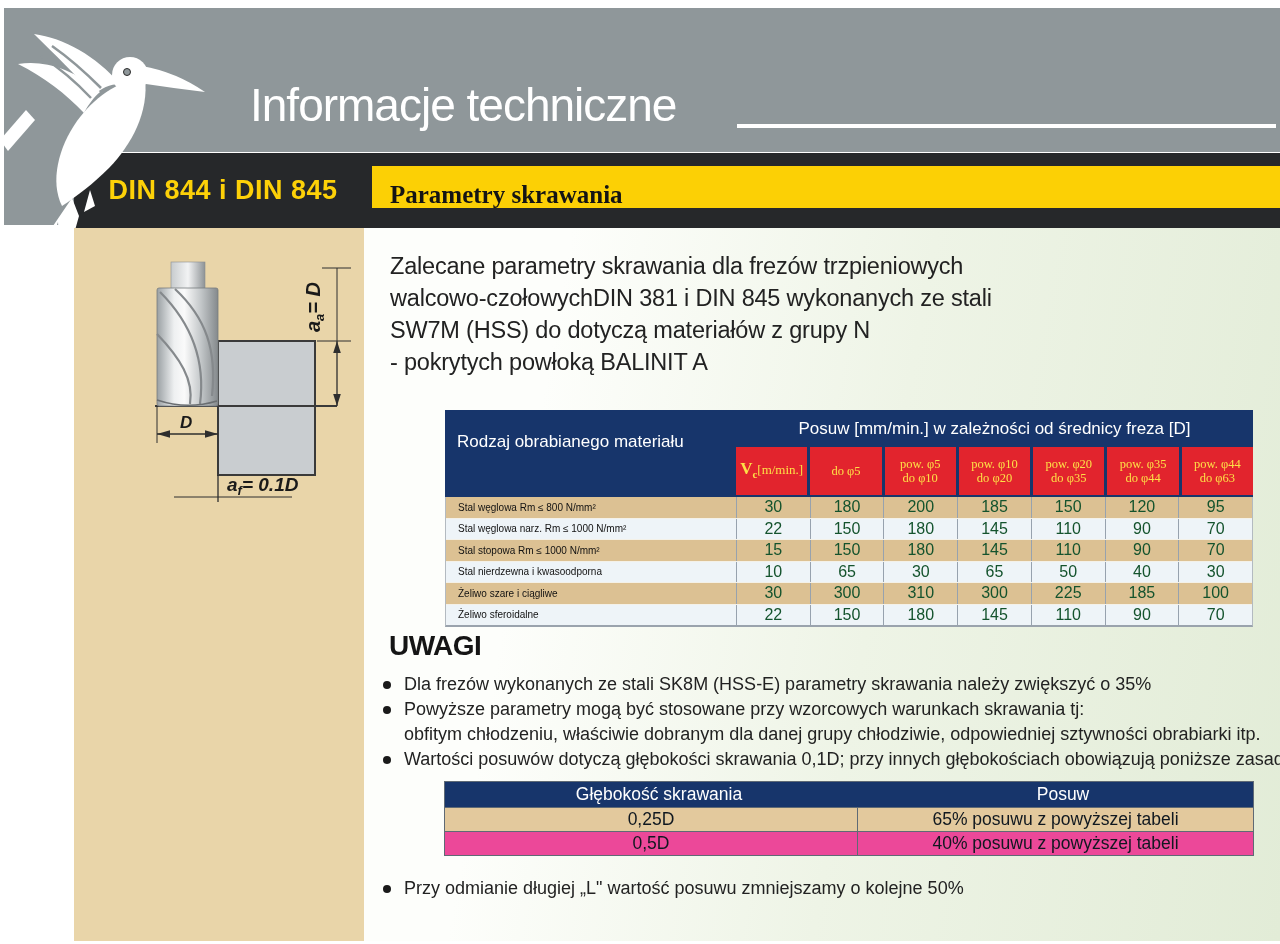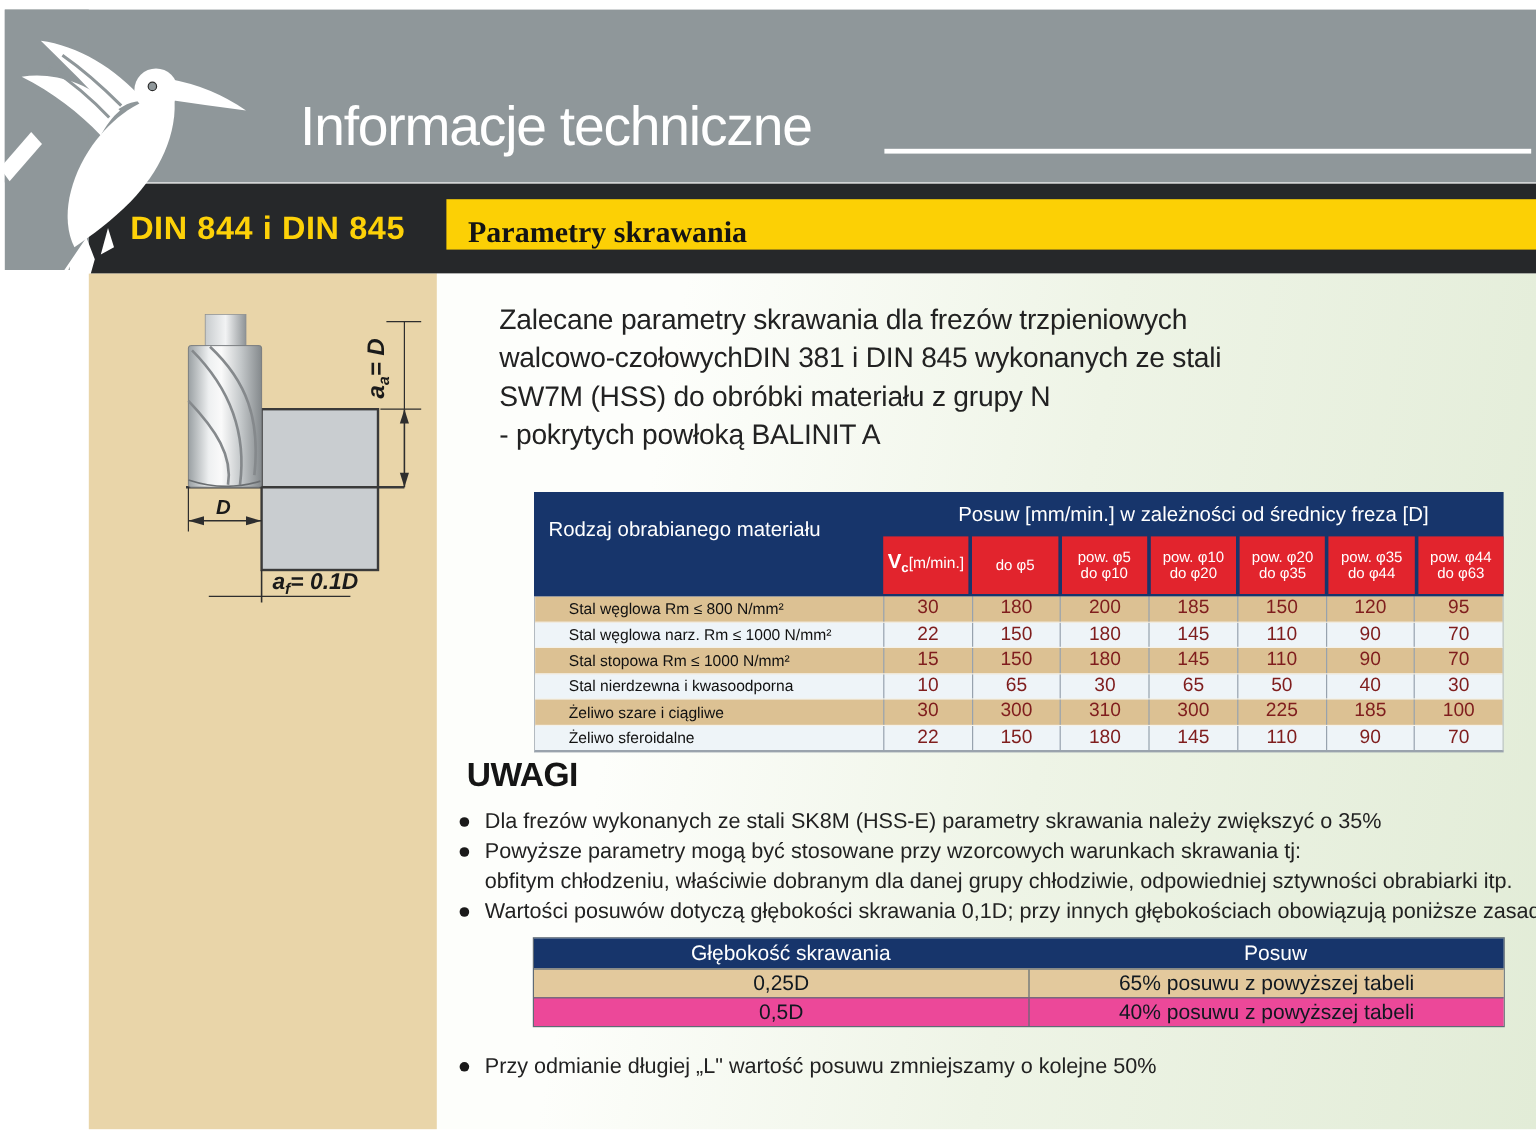--- a/index.html
+++ b/index.html
@@ -21,43 +21,43 @@
   .hummingbird{position:absolute;left:0;top:22px;}
 
   
   .content-bg{position:absolute;left:364px;top:228px;width:916px;height:713px;
               background:linear-gradient(100deg,#fdfefb 20%,#eef4e6 55%,#e2ecd7 100%);}
   .panel-beige{position:absolute;left:74px;top:228px;width:290px;height:713px;background:#e9d5a9;}
   .diagram{position:absolute;left:74px;top:238px;}
 
   
   .intro{position:absolute;left:390px;top:250px;font-size:23.5px;line-height:32px;
-         letter-spacing:-.2px;color:#222;white-space:nowrap;margin-left:26px;}
+         letter-spacing:-.2px;color:#222;white-space:nowrap;}
 
   
   .t1{position:absolute;left:445px;top:410px;width:808px;}
   .t1-header{position:relative;height:87px;background:#17356b;}
   .t1-mat{position:absolute;left:12px;top:0;width:268px;height:64px;display:flex;align-items:center;
           color:#fff;font-size:17px;}
   .t1-title{position:absolute;left:291px;top:9px;width:517px;text-align:center;color:#fff;font-size:17px;}
   .t1-redrow{position:absolute;left:291px;top:37px;width:517px;height:48px;display:grid;
              grid-template-columns:repeat(7,1fr);gap:3px;}
-  .rcell{background:#e2242d;color:#ffffff;display:flex;flex-direction:column;align-items:center;
-         justify-content:center;font-size:12.5px;line-height:14px;text-align:center;}
+  .rcell{background:#e2242d;color:#fde047;display:flex;flex-direction:column;align-items:center;
+         justify-content:center;font-size:12.5px;line-height:14px;text-align:center;font-family:Liberation Serif, serif;}
   .vc-v{font-weight:bold;font-size:17px;}
   .vc-sub{font-weight:bold;font-size:11px;vertical-align:-4px;}
   .vc-unit{font-size:13px;}
   .t1-body{border-left:1px solid #b3bac0;border-right:1px solid #b3bac0;border-bottom:2px solid #9aa3ad;}
   .trow{display:grid;grid-template-columns:290px repeat(7,1fr);height:20.5px;}
   .trow.odd{background:#dcc193;}
   .trow.even{background:#eef4f8;}
   .trow{border-bottom:1px solid #f4f1e8;}
   .trow:last-child{border-bottom:none;}
-  .mat{padding-left:28px;font-size:13px;display:flex;align-items:center;color:#111;white-space:nowrap;}
-  .num{display:flex;align-items:center;justify-content:center;font-size:16px;color:#7f1d1d;
+  .mat{padding-left:12px;font-size:10px;display:flex;align-items:center;color:#111;white-space:nowrap;}
+  .num{display:flex;align-items:center;justify-content:center;font-size:16px;color:#14532d;
        border-left:1px solid #97a2ae;}
 
   
   .notes-title{position:absolute;left:389px;top:630px;font-size:28px;font-weight:bold;
                letter-spacing:-.5px;color:#151515;}
   .bullets{position:absolute;left:383px;top:672px;font-size:18px;line-height:25px;color:#222;
            white-space:nowrap;}
   .note-row{display:flex;}
   .dot{width:8px;height:8px;border-radius:50%;background:#1a1a1a;margin:9px 13px 0 0;flex:0 0 8px;}
   .footnote-row{position:absolute;left:383px;top:876px;font-size:18px;line-height:25px;color:#222;
@@ -163,21 +163,21 @@
     <g stroke="#2e2e2e">
       <line x1="144" y1="237" x2="144" y2="264" stroke-width="1.3"></line>
       <line x1="100" y1="259" x2="218" y2="259" stroke-width="1"></line>
     </g>
     <text x="153" y="253" font-family="Liberation Sans, sans-serif" font-size="19" font-style="italic" font-weight="bold" fill="#1a1a1a"><tspan>a</tspan><tspan font-size="13" dy="4">f</tspan><tspan dy="-4">= 0.1D</tspan></text>
   </svg>
 
   <div class="intro">
     <div>Zalecane parametry skrawania dla frezów trzpieniowych</div>
     <div>walcowo-czołowychDIN 381 i DIN 845 wykonanych ze stali</div>
-    <div>SW7M (HSS) do obróbki materiału z grupy N</div>
+    <div>SW7M (HSS) do dotyczą materiałów z grupy N</div>
     <div>- pokrytych powłoką BALINIT A</div>
   </div>
 
   <div class="t1">
     <div class="t1-header">
       <div class="t1-mat">Rodzaj obrabianego materiału</div>
       <div class="t1-title">Posuw [mm/min.] w zależności od średnicy freza [D]</div>
       <div class="t1-redrow">
         <div class="rcell">
             <span><span class="vc-v">V</span><span class="vc-sub">c</span><span class="vc-unit">[m/min.]</span></span>

